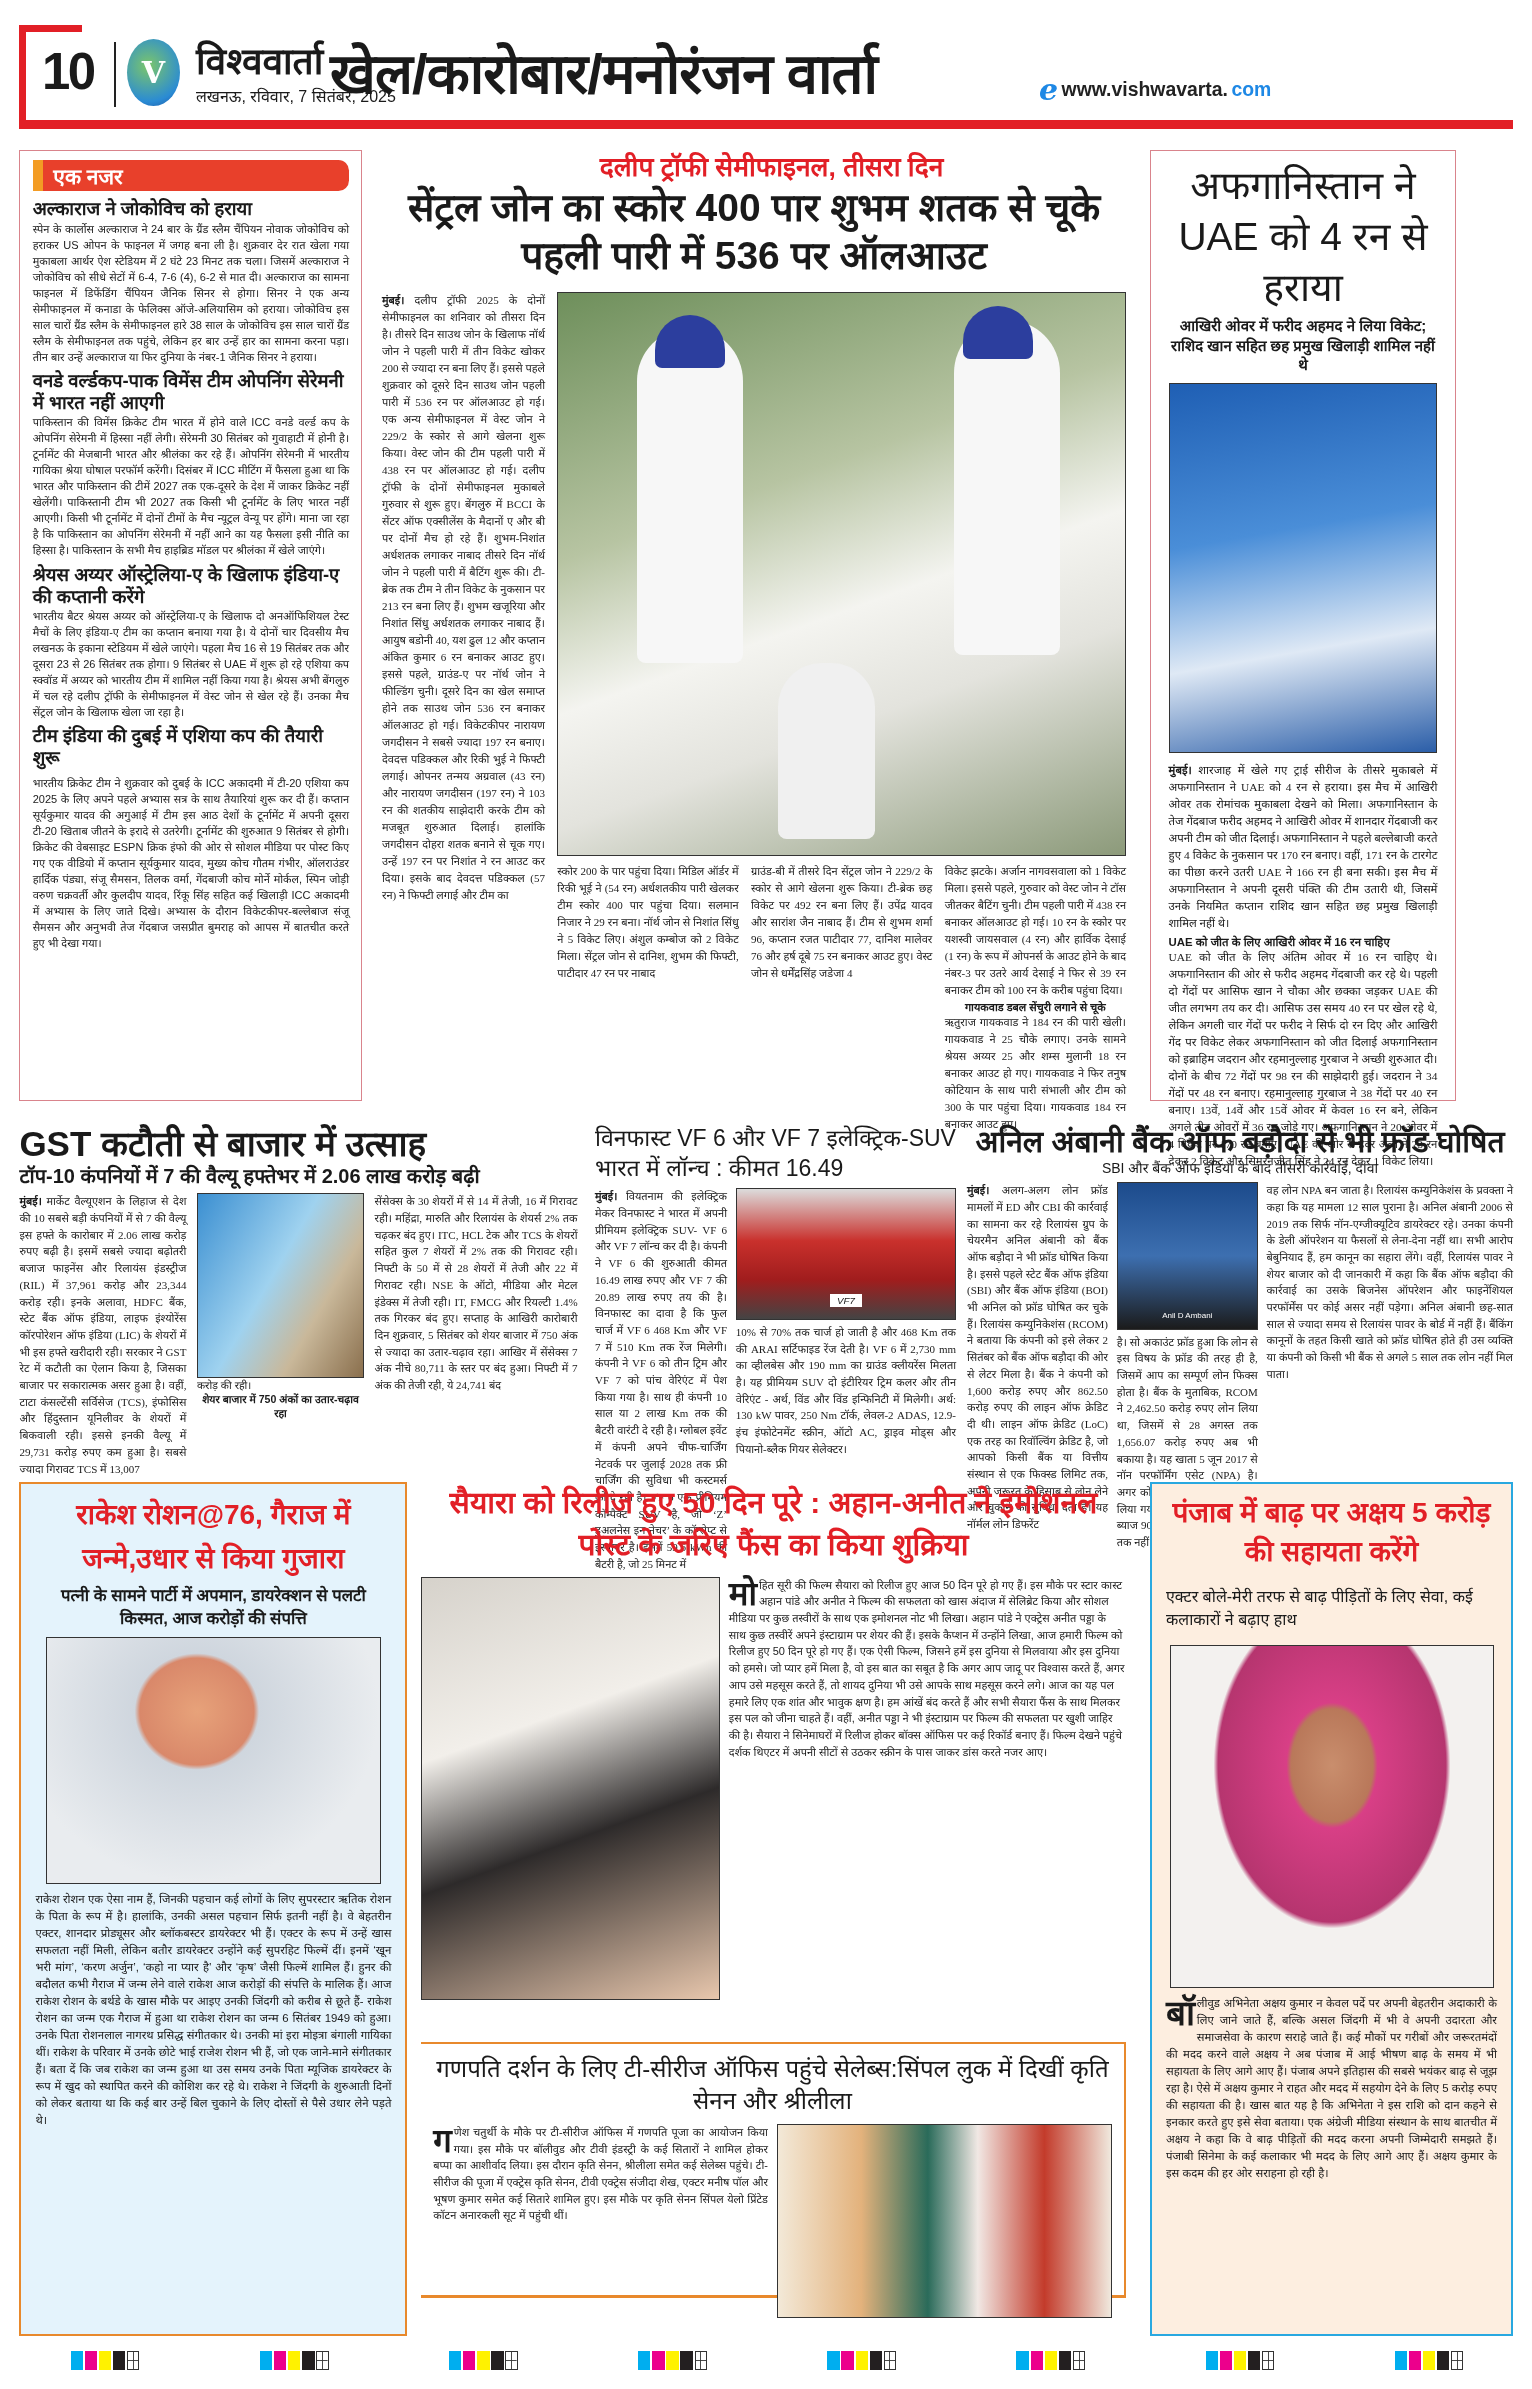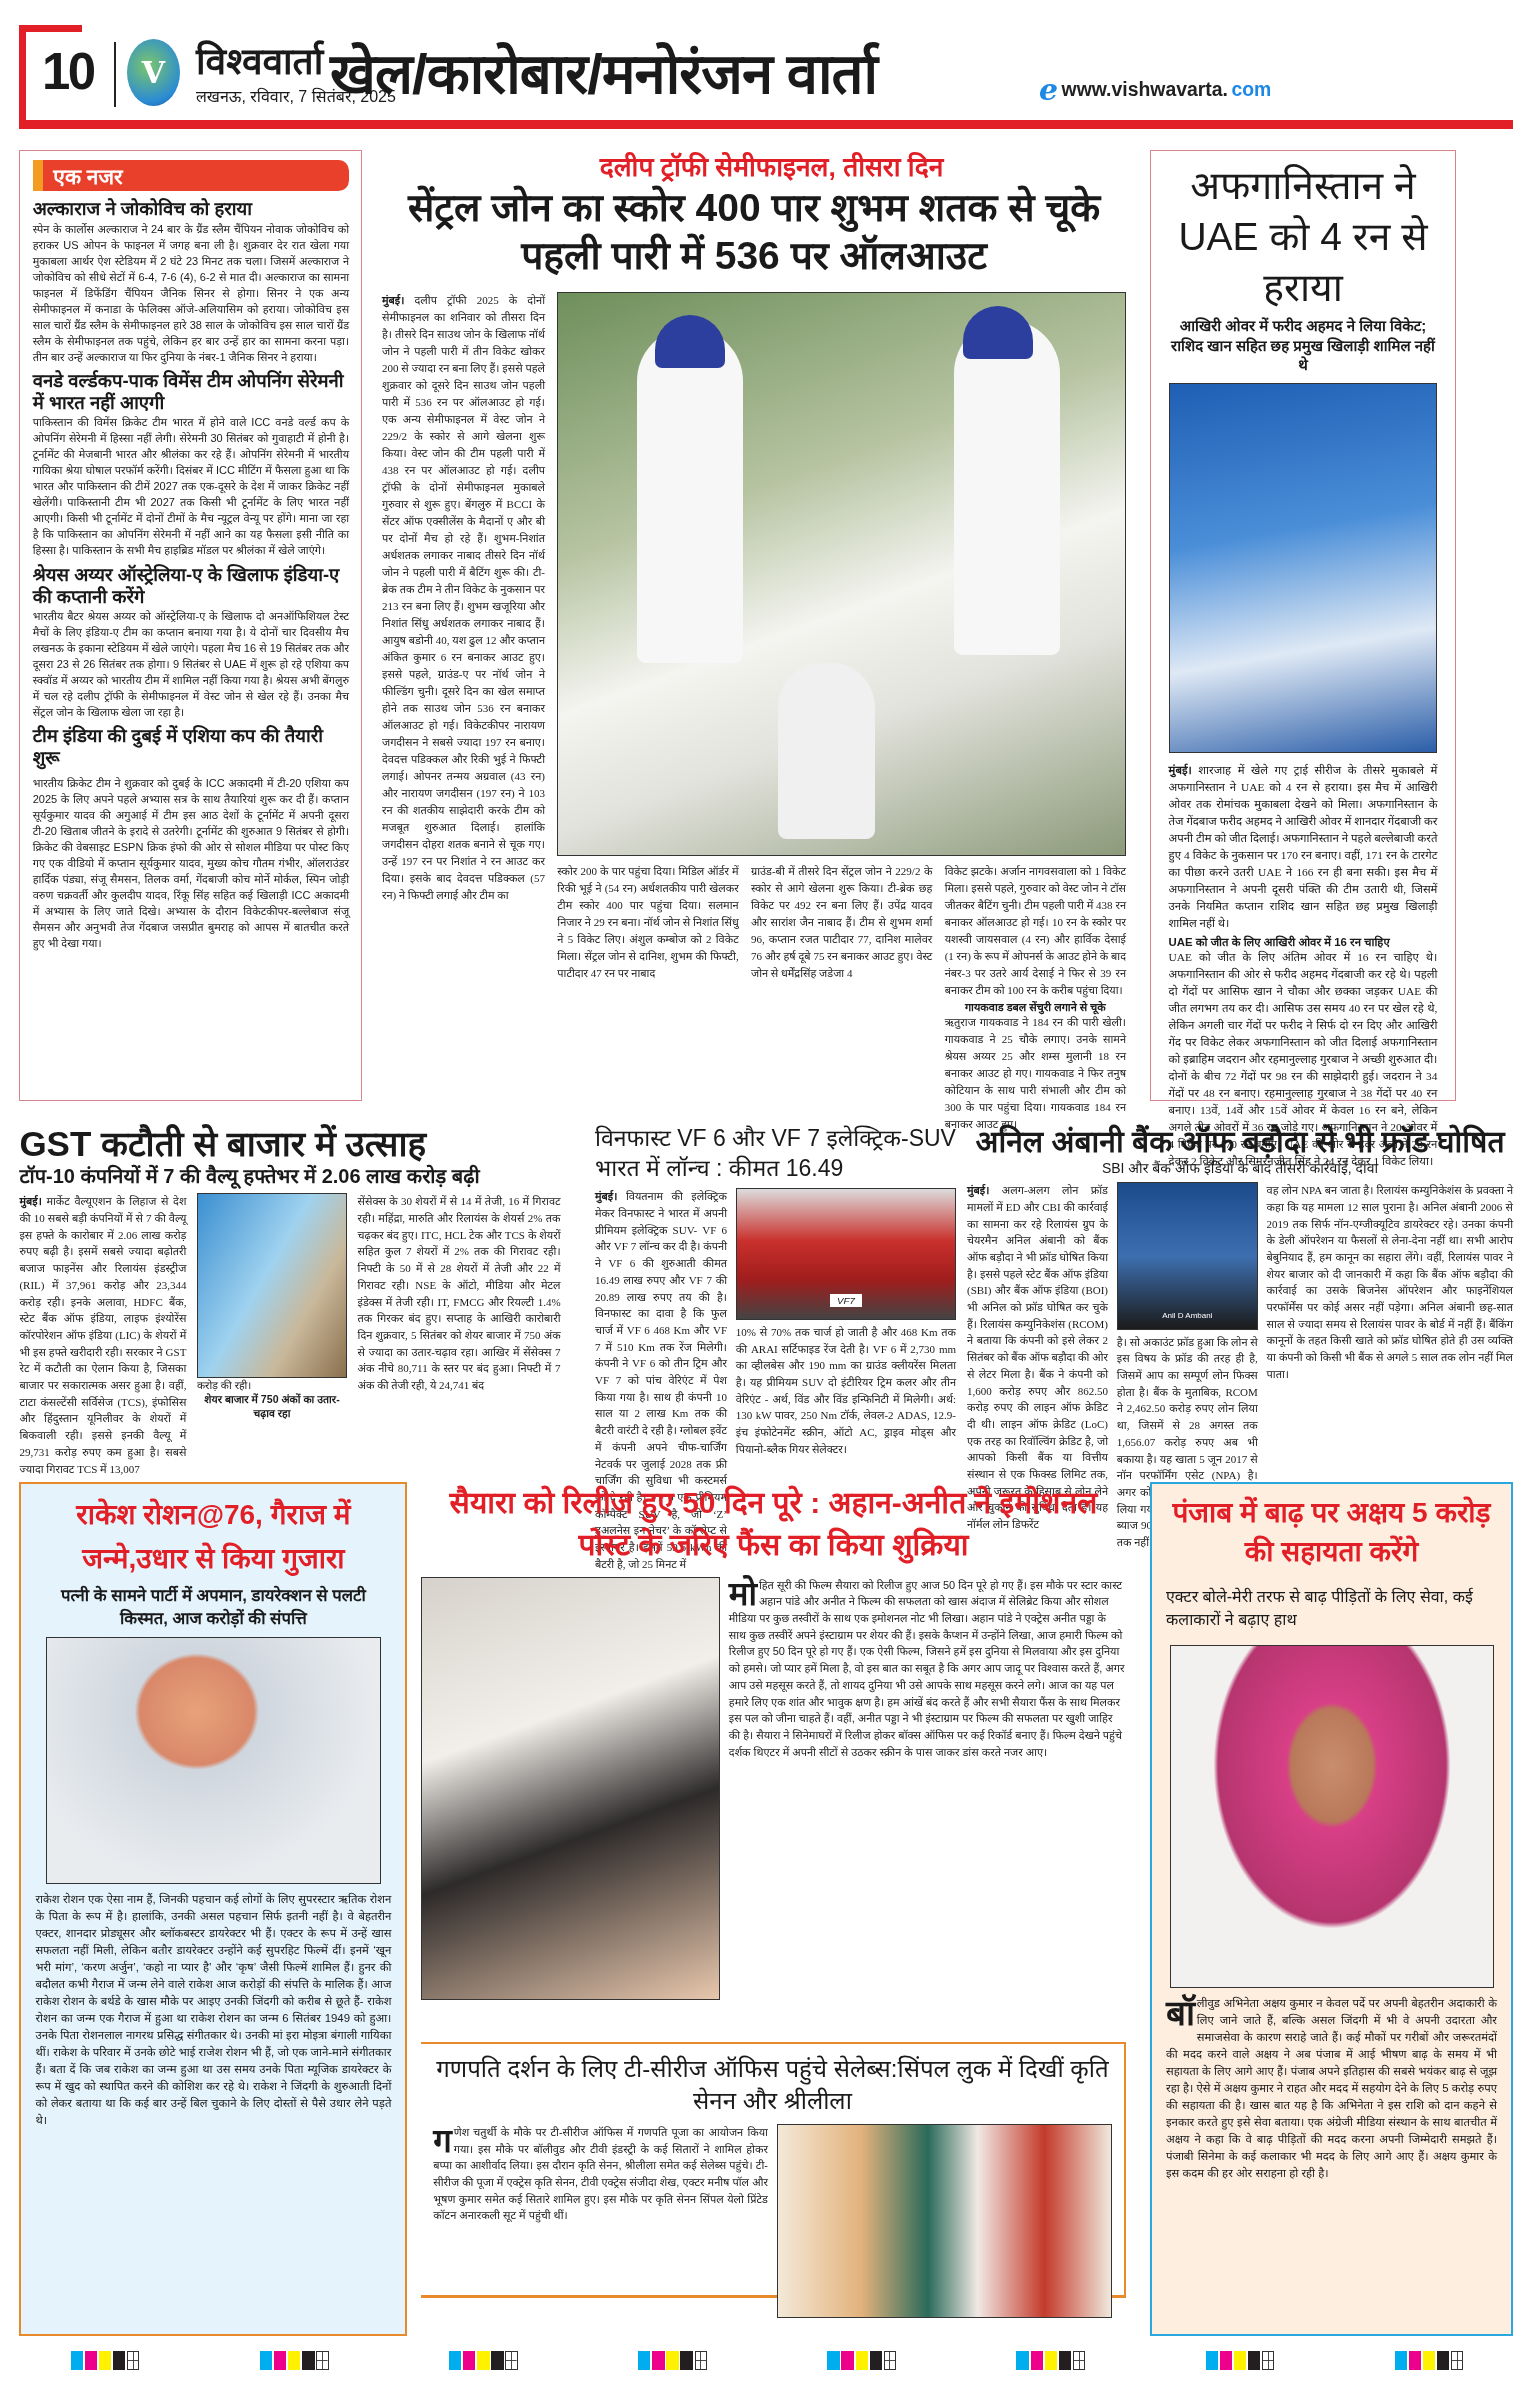--- a/index.html
+++ b/index.html
@@ -93,21 +93,21 @@
   <p class="body serif" style="font-size:11.4px;line-height:17px"><b>मुंबई।</b> <span>शारजाह में खेले गए ट्राई सीरीज के तीसरे मुकाबले में अफगानिस्तान ने UAE को 4 रन से हराया। इस मैच में आखिरी ओवर तक रोमांचक मुकाबला देखने को मिला। अफगानिस्तान के तेज गेंदबाज फरीद अहमद ने आखिरी ओवर में शानदार गेंदबाजी कर अपनी टीम को जीत दिलाई। अफगानिस्तान ने पहले बल्लेबाजी करते हुए 4 विकेट के नुकसान पर 170 रन बनाए। वहीं, 171 रन के टारगेट का पीछा करने उतरी UAE ने 166 रन ही बना सकी। इस मैच में अफगानिस्तान ने अपनी दूसरी पंक्ति की टीम उतारी थी, जिसमें उनके नियमित कप्तान राशिद खान सहित छह प्रमुख खिलाड़ी शामिल नहीं थे।</span></p>
   <p style="font-weight:bold;font-size:11.4px;margin-top:1.8px">UAE को जीत के लिए आखिरी ओवर में 16 रन चाहिए</p>
   <p class="body serif" style="font-size:11.4px;line-height:17px">UAE को जीत के लिए अंतिम ओवर में 16 रन चाहिए थे। अफगानिस्तान की ओर से फरीद अहमद गेंदबाजी कर रहे थे। पहली दो गेंदों पर आसिफ खान ने चौका और छक्का जड़कर UAE की जीत लगभग तय कर दी। आसिफ उस समय 40 रन पर खेल रहे थे, लेकिन अगली चार गेंदों पर फरीद ने सिर्फ दो रन दिए और आखिरी गेंद पर विकेट लेकर अफगानिस्तान को जीत दिलाई अफगानिस्तान को इब्राहिम जदरान और रहमानुल्लाह गुरबाज ने अच्छी शुरुआत दी। दोनों के बीच 72 गेंदों पर 98 रन की साझेदारी हुई। जदरान ने 34 गेंदों पर 48 रन बनाए। रहमानुल्लाह गुरबाज ने 38 गेंदों पर 40 रन बनाए। 13वें, 14वें और 15वें ओवर में केवल 16 रन बने, लेकिन अगले तीन ओवरों में 36 रन जोड़े गए। अफगानिस्तान ने 20 ओवर में 4 विकेट पर 170 रन बनाए। UAE की ओर से हैदर अली ने 23 रन देकर 2 विकेट और सिमरनजीत सिंह ने 24 रन देकर 1 विकेट लिया।</p>
 </div>
 
 <div class="abs" style="left:19.4px;top:1123px;width:564px;height:321px">
   <h1 style="font-size:35px;line-height:41px">GST कटौती से बाजार में उत्साह</h1>
   <h3 style="font-size:20px;margin-bottom:5.3px">टॉप-10 कंपनियों में 7 की वैल्यू हफ्तेभर में  2.06 लाख करोड़ बढ़ी</h3>
   <div style="display:flex;gap:10.6px">
     <p class="body serif" style="width:167px;font-size:11px;line-height:16.7px"><b>मुंबई।</b> <span>मार्केट वैल्यूएशन के लिहाज से देश की 10 सबसे बड़ी कंपनियों में से 7 की वैल्यू इस हफ्ते के कारोबार में 2.06 लाख करोड़ रुपए बढ़ी है। इसमें सबसे ज्यादा बढ़ोतरी बजाज फाइनेंस और रिलायंस इंडस्ट्रीज (RIL) में 37,961 करोड़ और 23,344 करोड़ रही। इनके अलावा, HDFC बैंक, स्टेट बैंक ऑफ इंडिया, लाइफ इंश्योरेंस कॉरपोरेशन ऑफ इंडिया (LIC) के शेयरों में भी इस हफ्ते खरीदारी रही। सरकार ने GST रेट में कटौती का ऐलान किया है, जिसका बाजार पर सकारात्मक असर हुआ है। वहीं, टाटा कंसल्टेंसी सर्विसेज (TCS), इंफोसिस और हिंदुस्तान यूनिलीवर के शेयरों में बिकवाली रही। इससे इनकी वैल्यू में 29,731 करोड़ रुपए कम हुआ है। सबसे ज्यादा गिरावट TCS में 13,007</span></p>
-    <div style="width:150px">
+    <div style="width:167px">
       <div class="photo" style="height:185px;background:linear-gradient(120deg,#3b8fd1,#9fd2ef 45%,#c9b89a 70%,#8a6f4d)"></div>
       <p style="font-size:10.6px">करोड़ की रही।</p>
       <p style="font-size:10.6px;font-weight:bold;text-align:center">शेयर बाजार में 750 अंकों का उतार-चढ़ाव रहा</p>
     </div>
     <p class="body serif" style="width:203px;font-size:11px;line-height:16.7px">सेंसेक्स के 30 शेयरों में से 14 में तेजी, 16 में गिरावट रही। महिंद्रा, मारुति और रिलायंस के शेयर्स 2% तक चढ़कर बंद हुए। ITC, HCL टेक और TCS के शेयरों सहित कुल 7 शेयरों में 2% तक की गिरावट रही। निफ्टी के 50 में से 28 शेयरों में तेजी और 22 में गिरावट रही। NSE के ऑटो, मीडिया और मेटल इंडेक्स में तेजी रही। IT, FMCG और रियल्टी 1.4% तक गिरकर बंद हुए। सप्ताह के आखिरी कारोबारी दिन शुक्रवार, 5 सितंबर को शेयर बाजार में 750 अंक से ज्यादा का उतार-चढ़ाव रहा। आखिर में सेंसेक्स 7 अंक नीचे 80,711 के स्तर पर बंद हुआ। निफ्टी में 7 अंक की तेजी रही, ये 24,741 बंद</p>
   </div>
 </div>
 <p class="abs body serif" style="left:595px;top:1161px;width:0;height:0;overflow:hidden">हुआ। मार्केट कैपिटलाइजेशन क्या होता है? मार्केट कैप किसी भी कंपनी के टोटल आउटस्टैंडिंग शेयरों यानी वे सभी शेयर जो फिलहाल उसके शेयरहोल्डर्स के पास हैं, उनकी वैल्यू है। इसका कैलकुलेशन कंपनी के जारी शेयरों की कुल संख्या को उनकी कीमत से गुणा करके किया जाता है।</p>
 
 <div class="abs" style="left:595px;top:1123px;width:361px;height:321px">

